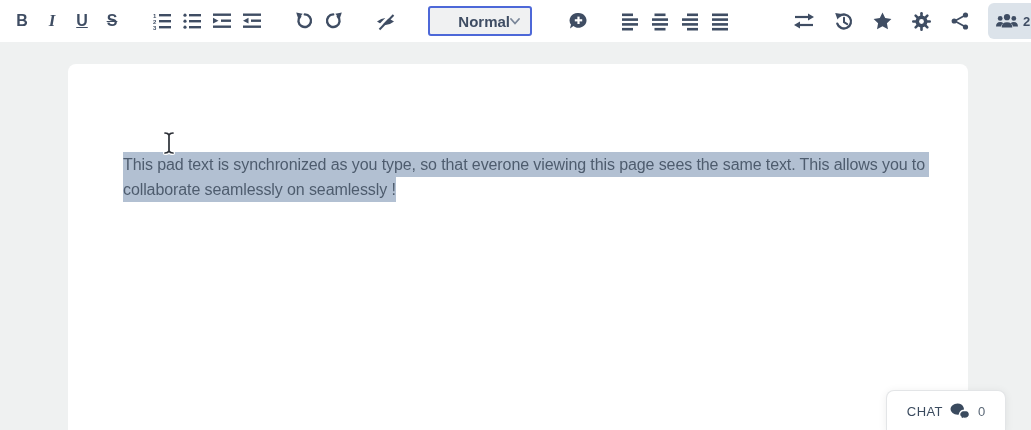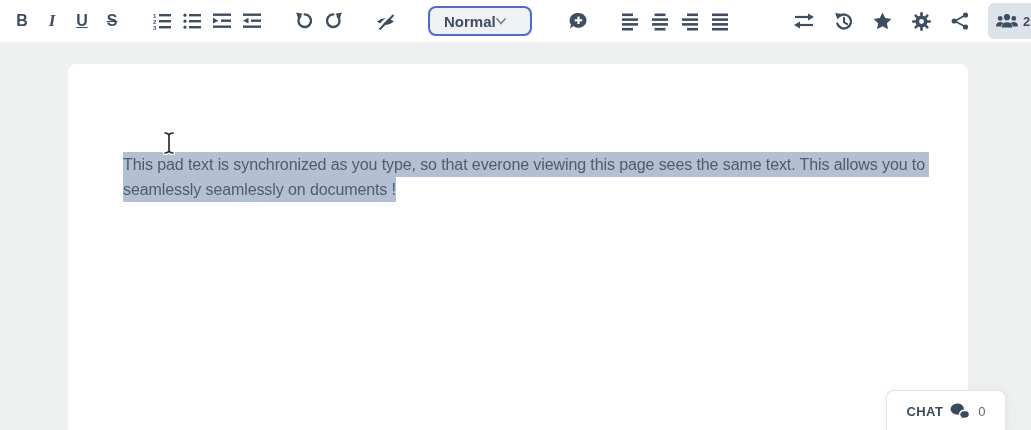--- a/index.html
+++ b/index.html
@@ -20,22 +20,22 @@
     width:30px; height:42px; display:flex; align-items:center; justify-content:center;
     background:transparent; border:none; cursor:pointer; color:#3f4d63;
   }
   .tb-btn svg { display:block; }
   .fmt-letter { font-size:16px; font-weight:700; color:#3f4d63; }
   .fmt-italic { font-family:"Liberation Serif","DejaVu Serif",serif; font-style:italic; font-weight:700; font-size:17px; }
   .fmt-under { text-decoration:underline; }
   .fmt-strike { text-decoration:line-through; font-weight:700; }
   .style-select {
     position:absolute; left:428px; top:6px; width:104px; height:30px;
-    background:#f0f1f2; border:2px solid #4d68d8; border-radius:8px;
-    display:flex; align-items:center; justify-content:flex-start;
+    background:#f0f1f2; border:2px solid #4d68d8; border-radius:3px;
+    display:flex; align-items:center; justify-content:flex-end;
     padding:0 10px 0 14px; cursor:pointer;
   }
   .style-select .sel-label { font-size:15px; font-weight:600; color:#3f4d63; }
   .users-btn {
     position:absolute; left:988px; top:3px; width:58px; height:36px;
     background:#dce3ea; border-radius:6px; border:none; cursor:pointer;
     display:flex; align-items:center; justify-content:flex-start;
     gap:4px; padding-left:7px; color:#3f4d63;
   }
   .users-count { font-size:13px; font-weight:600; color:#3f4d63; }
@@ -52,21 +52,21 @@
     letter-spacing:-0.1px; color:#4e5c6e; background:#b2c0d2; white-space:pre;
   }
   .text-cursor { position:absolute; left:94px; top:66px; pointer-events:none; }
   
   .chat-widget {
     position:absolute; left:886px; top:348px; width:120px; height:42px;
     background:#ffffff; border:1px solid #e3e5e7; border-bottom:none;
     border-radius:8px 8px 0 0; box-shadow:0 1px 8px rgba(0,0,0,0.07);
     display:flex; align-items:center; justify-content:center; gap:7px; cursor:pointer;
   }
-  .chat-label { font-size:13px; font-weight:700; letter-spacing:0.4px; color:#3a4a5e; }
+  .chat-label { font-size:13px; font-weight:400; letter-spacing:0.4px; color:#3a4a5e; }
   .chat-count { font-size:13px; color:#5b6877; }
 </style>
 </head>
 <body>
 
 <div class="toolbar">
 
   <div class="tb-group" style="left:7px">
     <button class="tb-btn">
       <span class="fmt-letter">B</span>
@@ -260,21 +260,21 @@
 </div>
 
 <div class="workspace">
 
   <div class="page-card">
     <div class="editor-text">
       <div class="editor-line">
         <span class="sel-text">This pad text is synchronized as you type, so that everone viewing this page sees the same text. This allows you to </span>
       </div>
       <div class="editor-line">
-        <span class="sel-text">seamlessly seamlessly on documents !</span>
+        <span class="sel-text">collaborate seamlessly on seamlessly !</span>
       </div>
     </div>
 
     <svg class="text-cursor" width="14" height="26" viewBox="0 0 14 26">
       <path d="M3 3 q3 0 4 2 q1 -2 4 -2 M3 23 q3 0 4 -2 q1 2 4 2 M7 5 v16" fill="none" stroke="#ffffff" stroke-width="4.2" stroke-linecap="round"></path>
       <path d="M3 3 q3 0 4 2 q1 -2 4 -2 M3 23 q3 0 4 -2 q1 2 4 2 M7 5 v16" fill="none" stroke="#2b2f36" stroke-width="1.7" stroke-linecap="round"></path>
     </svg>
   </div>
 
   <div class="chat-widget">

